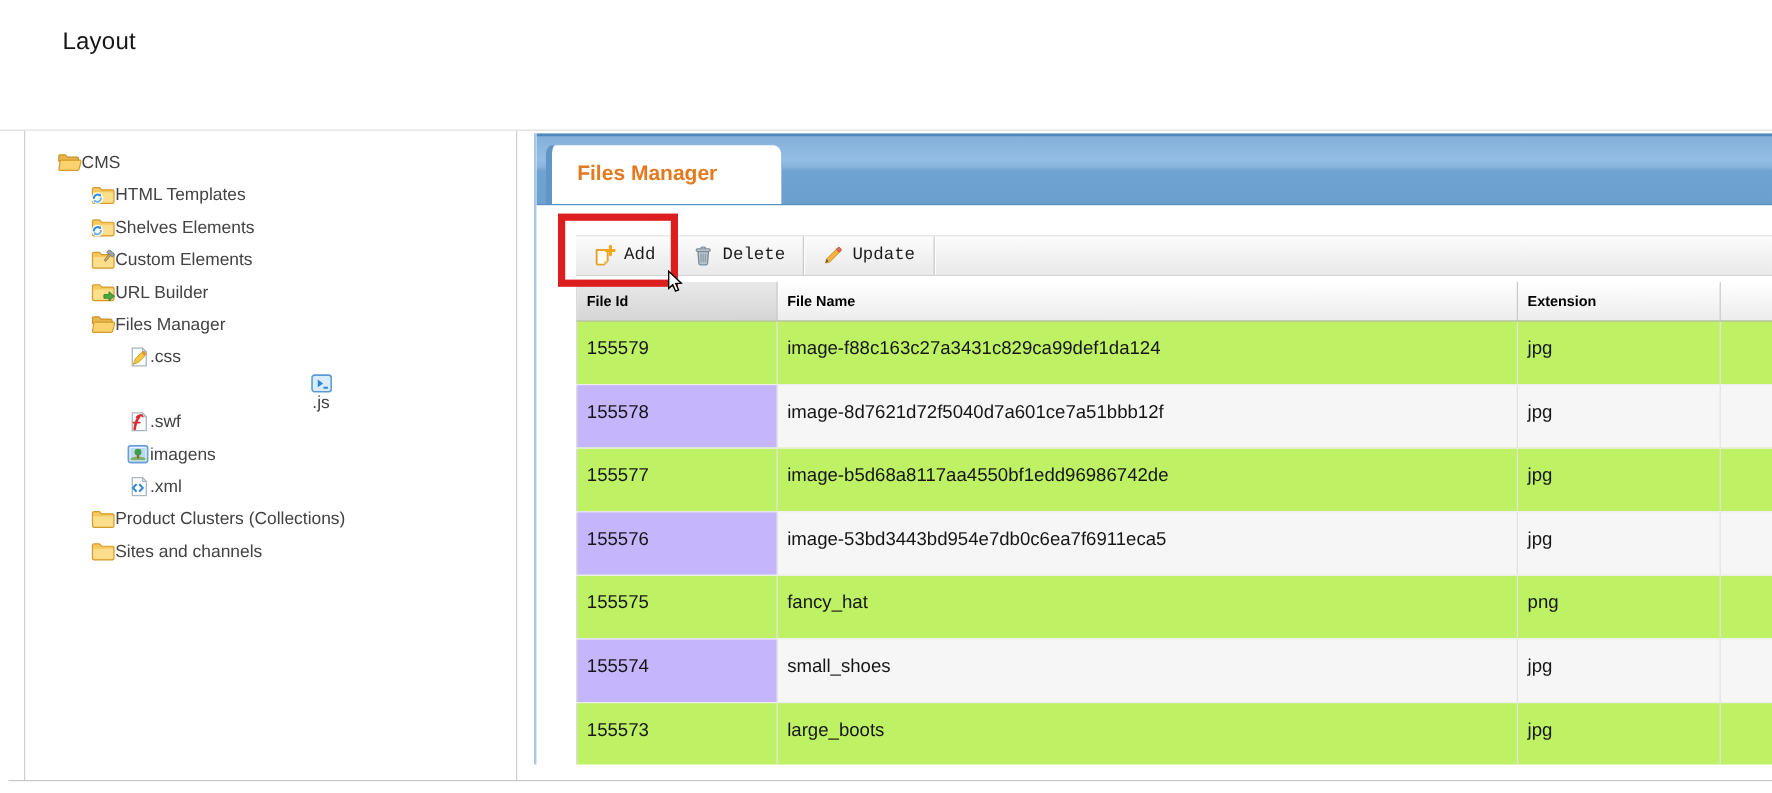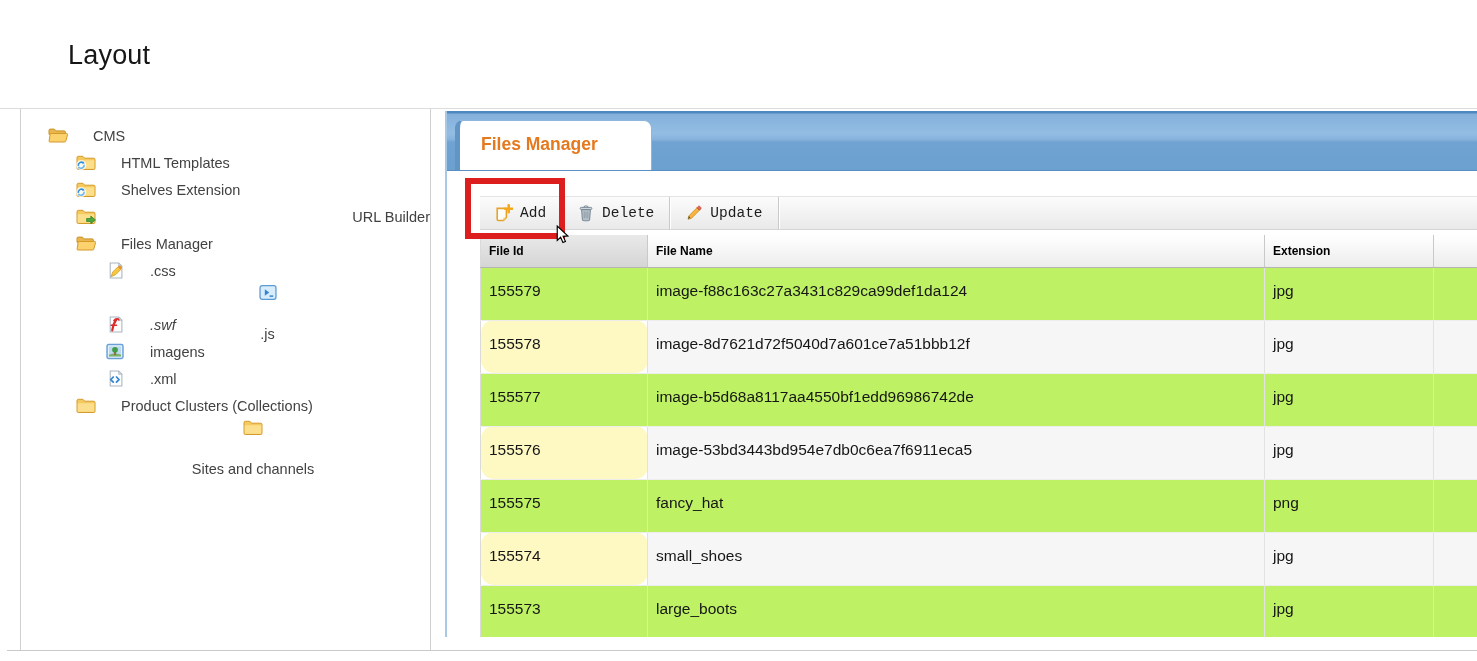--- a/index.html
+++ b/index.html
@@ -3,35 +3,35 @@
 <meta charset="utf-8">
 <style>
   html,body{margin:0;padding:0;}
   body{
     width:1477px;height:661px;overflow:hidden;position:relative;
     background:#fff;font-family:"Liberation Sans",sans-serif;
     -webkit-font-smoothing:antialiased;
   }
   
   .page-title{
-    position:absolute;left:52px;top:24px;margin:16px;
-    font-size:27px;font-weight:500;color:#161616;letter-spacing:.2px;
+    position:absolute;left:52px;top:24px;margin:0;
+    font-size:20px;font-weight:500;color:#161616;letter-spacing:.2px;
   }
   .header-divider{position:absolute;left:0;right:0;top:108px;border-top:1px solid #dcdcdc;}
   .bottom-divider{position:absolute;left:7px;right:0;top:650px;border-top:1px solid #c9c9c9;}
 
   
   .sidebar{
     position:absolute;left:20px;top:109px;width:411px;height:541px;
     background:#fff;border-left:1px solid #cfcfcf;border-right:1px solid #cfcfcf;
     box-sizing:border-box;padding-top:13px;overflow:hidden;
   }
   ul.tree{list-style:none;margin:0;padding:0;}
   li.tree-item{
-    height:27px;display:flex;align-items:center;gap:25px;
+    height:27px;display:flex;align-items:center;gap:0;
     font-size:14.5px;color:#424242;cursor:pointer;white-space:nowrap;
   }
   .icn{display:inline-flex;width:20px;height:17px;flex:0 0 auto;}
   .icn svg{width:100%;height:100%;}
 
   
   .main-panel{
     position:absolute;left:445px;top:111px;width:1032px;height:526px;
     background:#fff;border-left:2px solid #a9c8e6;box-sizing:border-box;overflow:hidden;
   }
@@ -71,21 +71,21 @@
     border-right:1px solid #c9c9c9;border-bottom:1px solid #b5b5b5;vertical-align:middle;cursor:pointer;
   }
   table.grid th.sorted{background:linear-gradient(180deg,#e9e9e9,#d5d5d5);}
   table.grid td{
     height:53px;box-sizing:border-box;vertical-align:top;padding:14px 0 0 8px;
     font-size:15.5px;color:#161616;background:#bef264;
     border-right:1px solid #e2e2e2;border-bottom:1px solid #ededed;
   }
   tr.grid-row{cursor:pointer;}
   tr.grid-row.alt td{background:#f6f6f6;}
-  tr.grid-row.alt td.cell-id{background:#fef9c3;border-radius:13px;}
+  tr.grid-row.alt td.cell-id{background:#c4b5fd;}
 
   .redbox{
     position:absolute;left:18px;top:67px;width:100px;height:61px;
     border:6px solid #dd1e1e;box-sizing:border-box;pointer-events:none;z-index:40;
   }
   .cursor{position:absolute;left:556px;top:225px;z-index:60;pointer-events:none;}
 </style>
 </head>
 <body>
 
@@ -126,23 +126,36 @@
             <path d="M1.7 5.7h16.6v7.8c0 .4-.3.7-.7.7H2.4c-.4 0-.7-.3-.7-.7z" fill="#fbdf8d"></path>
             <g transform="translate(0,5.5)">
               <circle cx="5.2" cy="5.2" r="4.9" fill="#fff" opacity=".85"></circle>
               <path d="M2.3 5.8a3.1 3.1 0 0 1 5-2.9" fill="none" stroke="#2e8ee4" stroke-width="1.6"></path>
               <path d="M7.9 1.4l.5 2.4-2.4-.4z" fill="#2e8ee4"></path>
               <path d="M8.1 4.6a3.1 3.1 0 0 1-5 2.9" fill="none" stroke="#6cb7f0" stroke-width="1.6"></path>
               <path d="M2.5 9l-.5-2.4 2.4.4z" fill="#6cb7f0"></path>
             </g>
           </svg>
         </span>
-        <span>Shelves Extension</span>
-      </li>
-      <li class="tree-item" style="padding-left: 55px; justify-content: space-between;">
+        <span>Shelves Elements</span>
+      </li>
+      <li class="tree-item" style="padding-left: 55px;">
+        <span class="icn">
+          <svg viewBox="0 0 20 16">
+            <path d="M1 3.2c0-.8.5-1.4 1.3-1.4h4.6l1.8 1.9h9.1c.7 0 1.2.6 1.2 1.3v8.7c0 .8-.5 1.3-1.2 1.3H2.3c-.8 0-1.3-.5-1.3-1.3z" fill="#f6c95f" stroke="#d49a2a"></path>
+            <path d="M1.7 5.7h16.6v7.8c0 .4-.3.7-.7.7H2.4c-.4 0-.7-.3-.7-.7z" fill="#fbdf8d"></path>
+            <g transform="translate(10,-1) rotate(38 5 5)">
+              <rect x="2" y="1.5" width="6.4" height="3.2" rx="1" fill="#9aa2aa" stroke="#6e767e" stroke-width=".7"></rect>
+              <rect x="4.3" y="4.4" width="1.8" height="6.8" rx=".8" fill="#c7a96a" stroke="#8d7440" stroke-width=".6"></rect>
+            </g>
+          </svg>
+        </span>
+        <span>Custom Elements</span>
+      </li>
+      <li class="tree-item" style="padding-left: 55px;">
         <span class="icn">
           <svg viewBox="0 0 20 16">
             <path d="M1 3.2c0-.8.5-1.4 1.3-1.4h4.6l1.8 1.9h9.1c.7 0 1.2.6 1.2 1.3v8.7c0 .8-.5 1.3-1.2 1.3H2.3c-.8 0-1.3-.5-1.3-1.3z" fill="#f6c95f" stroke="#d49a2a"></path>
             <path d="M1.7 5.7h16.6v7.8c0 .4-.3.7-.7.7H2.4c-.4 0-.7-.3-.7-.7z" fill="#fbdf8d"></path>
             <path d="M10.6 10h4.2V7.6l4.6 3.8-4.6 3.8V13h-4.2z" fill="#49a83e" stroke="#2d7d28" stroke-width=".7"></path>
           </svg>
         </span>
         <span>URL Builder</span>
       </li>
       <li class="tree-item" style="padding-left: 55px;">
@@ -168,21 +181,21 @@
       <li class="tree-item" style="padding-left: 84px; flex-direction: column;">
         <span class="icn">
           <svg viewBox="0 0 18 16">
             <path d="M3.5 1.5h11a2 2 0 0 1 2 2v9a2 2 0 0 1-2 2h-11a2 2 0 0 1-2-2v-9a2 2 0 0 1 2-2z" fill="#d9ecfb" stroke="#5b9ad2" stroke-width="1.2"></path>
             <path d="M6 5l4.2 3L6 11z" fill="#2e86d4"></path>
             <path d="M10.5 11.4h3.4" stroke="#2e86d4" stroke-width="1.4"></path>
           </svg>
         </span>
         <span>.js</span>
       </li>
-      <li class="tree-item" style="padding-left: 84px; font-style: italic;">
+      <li class="tree-item" style="padding-left: 84px;">
         <span class="icn">
           <svg viewBox="0 0 18 16">
             <path d="M4.5 1h8l3 3v11h-11z" fill="#fdfdfd" stroke="#aab6c0"></path>
             <path d="M12.5 1l3 3h-3z" fill="#dde6ec" stroke="#aab6c0" stroke-width=".8"></path>
             <path d="M6.4 13.5C6.8 9.8 8 6.4 10 3.8" stroke="#dd2a2a" stroke-width="2.1" fill="none" stroke-linecap="round"></path>
             <path d="M8 4.4c1.6-2.2 4-2 4.6-.7" stroke="#dd2a2a" stroke-width="1.5" fill="none" stroke-linecap="round"></path>
             <path d="M5.4 8.6h5" stroke="#dd2a2a" stroke-width="1.4" stroke-linecap="round"></path>
           </svg>
         </span>
         <span>.swf</span>
@@ -212,21 +225,21 @@
       </li>
       <li class="tree-item" style="padding-left: 55px;">
         <span class="icn">
           <svg viewBox="0 0 20 16">
             <path d="M1 3.2c0-.8.5-1.4 1.3-1.4h4.6l1.8 1.9h9.1c.7 0 1.2.6 1.2 1.3v8.7c0 .8-.5 1.3-1.2 1.3H2.3c-.8 0-1.3-.5-1.3-1.3z" fill="#f6c95f" stroke="#d49a2a"></path>
             <path d="M1.7 5.7h16.6v7.8c0 .4-.3.7-.7.7H2.4c-.4 0-.7-.3-.7-.7z" fill="#fbdf8d"></path>
           </svg>
         </span>
         <span>Product Clusters (Collections)</span>
       </li>
-      <li class="tree-item" style="padding-left: 55px; flex-direction: column;">
+      <li class="tree-item" style="padding-left: 55px;">
         <span class="icn">
           <svg viewBox="0 0 20 16">
             <path d="M1 3.2c0-.8.5-1.4 1.3-1.4h4.6l1.8 1.9h9.1c.7 0 1.2.6 1.2 1.3v8.7c0 .8-.5 1.3-1.2 1.3H2.3c-.8 0-1.3-.5-1.3-1.3z" fill="#f6c95f" stroke="#d49a2a"></path>
             <path d="M1.7 5.7h16.6v7.8c0 .4-.3.7-.7.7H2.4c-.4 0-.7-.3-.7-.7z" fill="#fbdf8d"></path>
           </svg>
         </span>
         <span>Sites and channels</span>
       </li>
     </ul>
 </aside>

